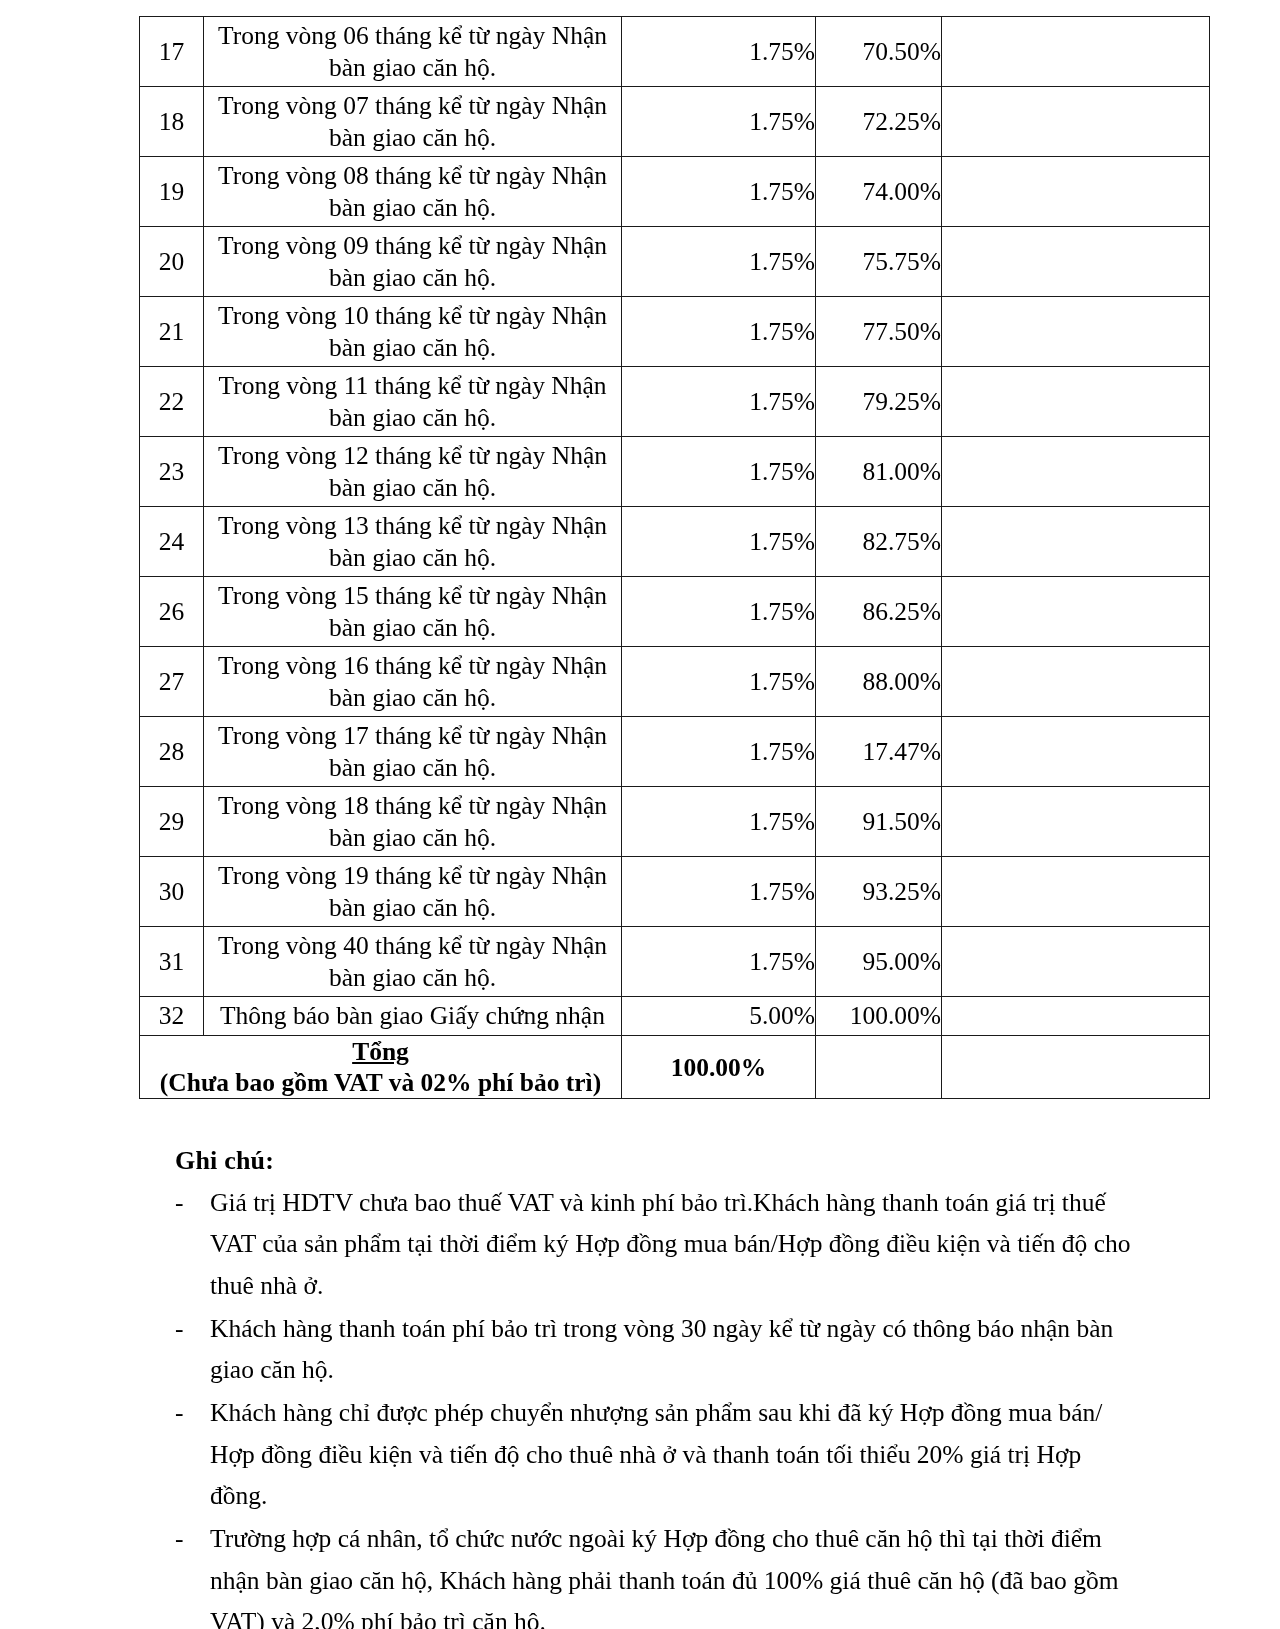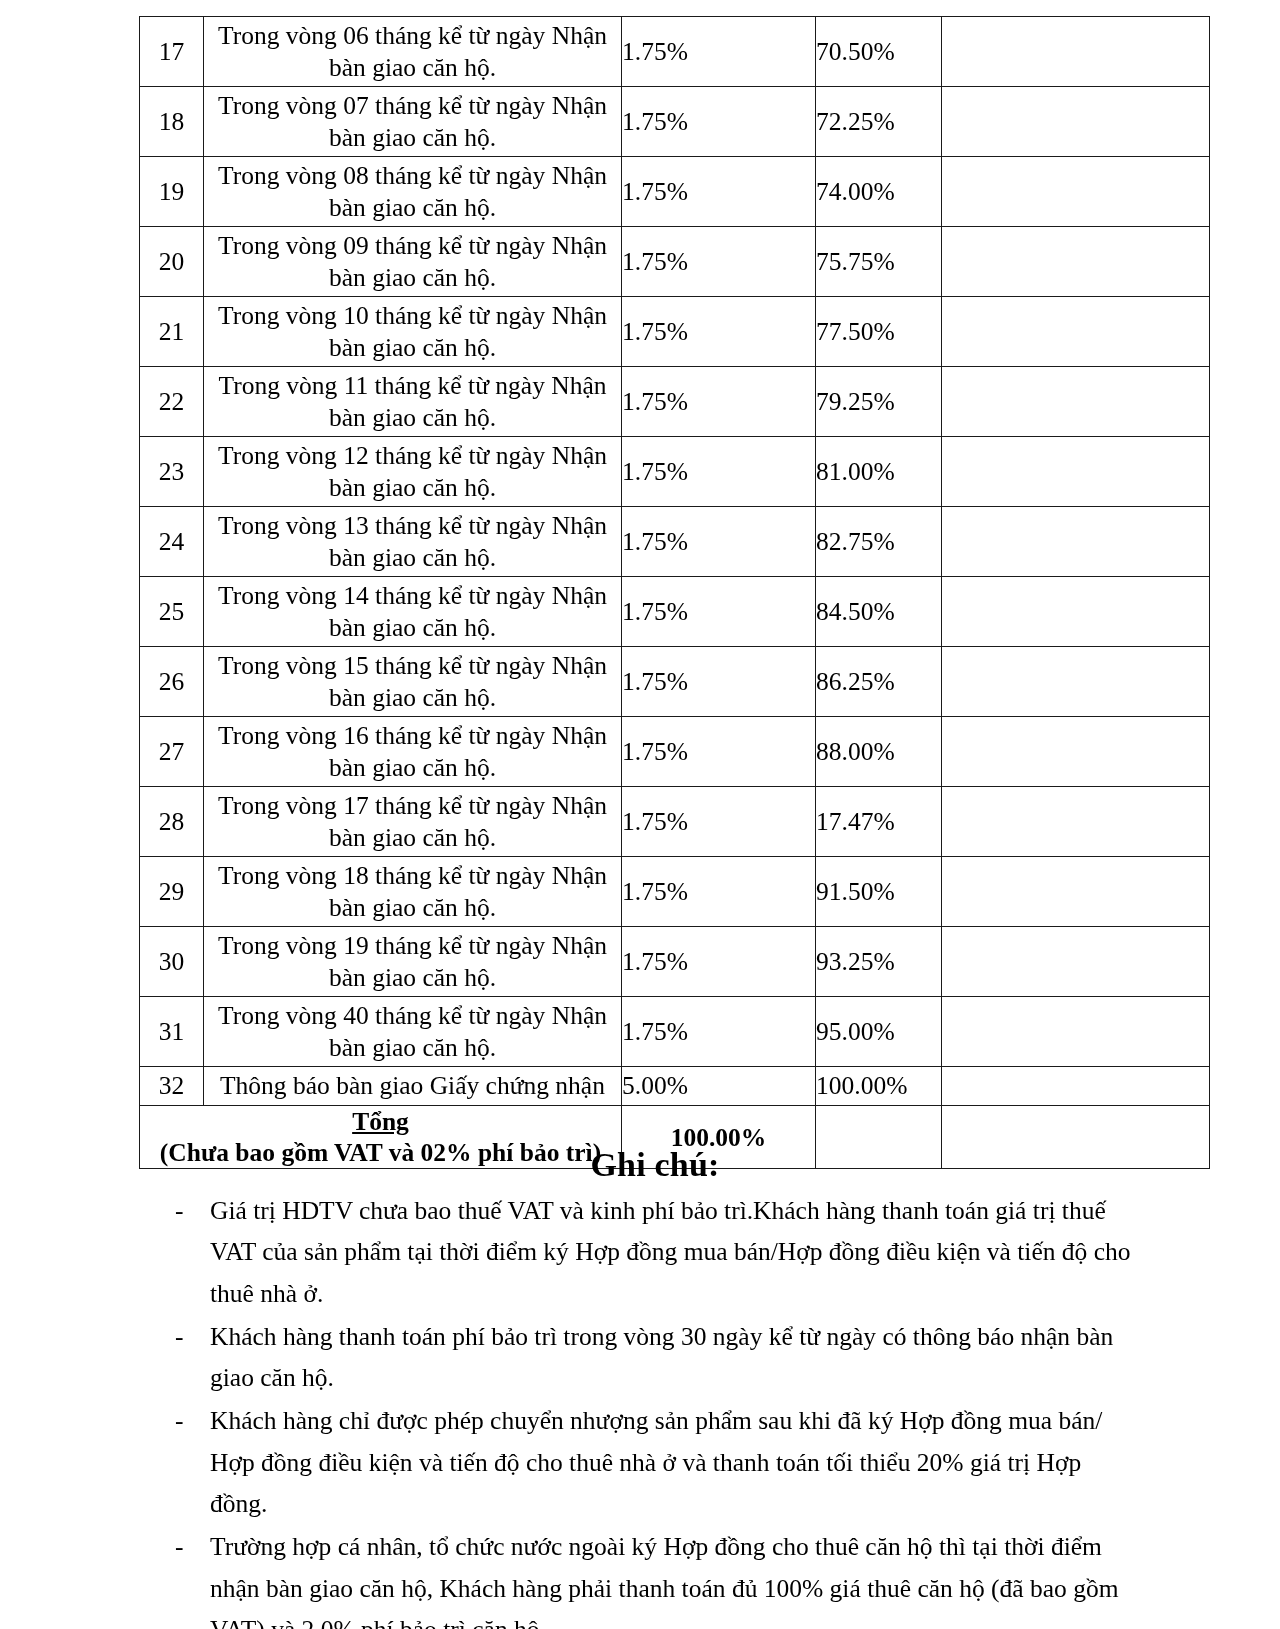--- a/index.html
+++ b/index.html
@@ -56,21 +56,21 @@
     text-align: center;
     font-size: 25px;
   }
   td.desc {
     text-align: center;
     padding: 2px 6px 3px 10px;
     font-size: 25.5px;
     line-height: 1.2;
   }
   td.pct, td.accum {
-    text-align: left;
+    text-align: right;
     font-size: 24px;
   }
   td.blank { }
 
   tr.tall td { height: 69px; }
   tr.short td { height: 38px; }
 
   tr.total td {
     height: 58px;
   }
@@ -91,24 +91,23 @@
 
   
   .notes {
     position: absolute;
     left: 175px;
     top: 1146px;
     width: 960px;
   }
   .notes-title {
     font-weight: bold;
-    font-size: 34px;
+    font-size: 26px;
     margin: 0 0 6px 0;
     letter-spacing: 0.2px;
-    text-align: center;
   }
   ul.note-list {
     list-style: none;
     margin: 0;
     padding: 0;
   }
   ul.note-list li {
     position: relative;
     padding-left: 35px;
     font-size: 25.5px;
@@ -189,27 +188,20 @@
             <td class="blank"></td>
           </tr>
           <tr class="tall">
             <td class="idx">24</td>
             <td class="desc">Trong vòng 13 tháng kể từ ngày Nhận bàn giao căn hộ.</td>
             <td class="pct">1.75%</td>
             <td class="accum">82.75%</td>
             <td class="blank"></td>
           </tr>
           <tr class="tall">
-            <td class="idx">25</td>
-            <td class="desc">Trong vòng 14 tháng kể từ ngày Nhận bàn giao căn hộ.</td>
-            <td class="pct">1.75%</td>
-            <td class="accum">84.50%</td>
-            <td class="blank"></td>
-          </tr>
-          <tr class="tall">
             <td class="idx">26</td>
             <td class="desc">Trong vòng 15 tháng kể từ ngày Nhận bàn giao căn hộ.</td>
             <td class="pct">1.75%</td>
             <td class="accum">86.25%</td>
             <td class="blank"></td>
           </tr>
           <tr class="tall">
             <td class="idx">27</td>
             <td class="desc">Trong vòng 16 tháng kể từ ngày Nhận bàn giao căn hộ.</td>
             <td class="pct">1.75%</td>

